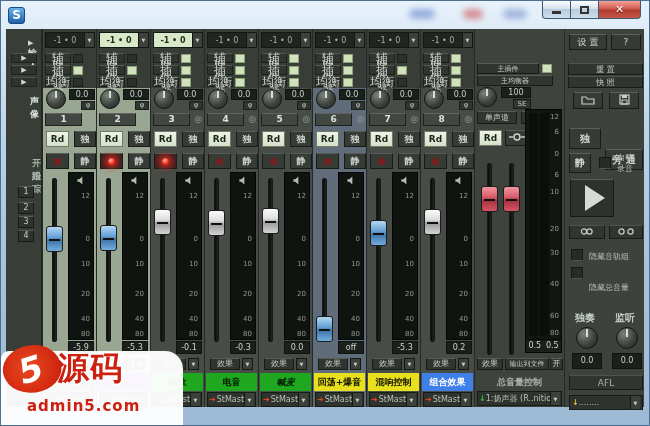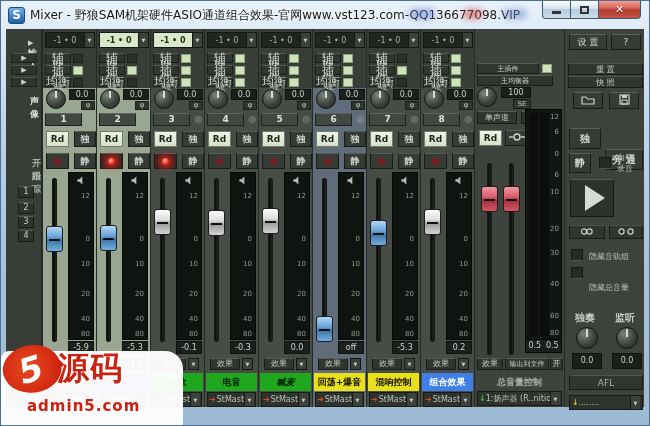--- a/index.html
+++ b/index.html
@@ -119,21 +119,20 @@
   .wm-ym{font-size:32px;font-weight:bold;color:#cc2010;letter-spacing:1px;margin-left:-4px;text-shadow:1px 1px 0 #fff,-1px -1px 0 #fff,1px -1px 0 #fff,-1px 1px 0 #fff;}
   .wm-domain{position:absolute;left:26px;top:46px;color:#cc2010;font-size:15px;font-weight:bold;letter-spacing:1px;}
 </style>
 </head>
 <body>
 
 <div class="win">
 
   <div class="titlebar">
     <div class="app-icon">S</div>
-    <div class="title-text">Mixer - 野狼SAM机架硬件ASIO通道组合效果-官网www.vst123.com-QQ136677098.VIP</div>
     <div class="smudge" style="left:408px;width:26px;background:#5a78c8;"></div>
     <div class="smudge" style="left:462px;width:20px;background:#c84040;"></div>
     <div class="smudge" style="left:502px;width:24px;background:#6a88c8;"></div>
     <div class="caption">
       <div class="cap-btn cap-min">
           <span class="cap-glyph-min"></span>
         </div>
       <div class="cap-btn cap-max">
           <span class="cap-glyph-max"></span>
         </div>

